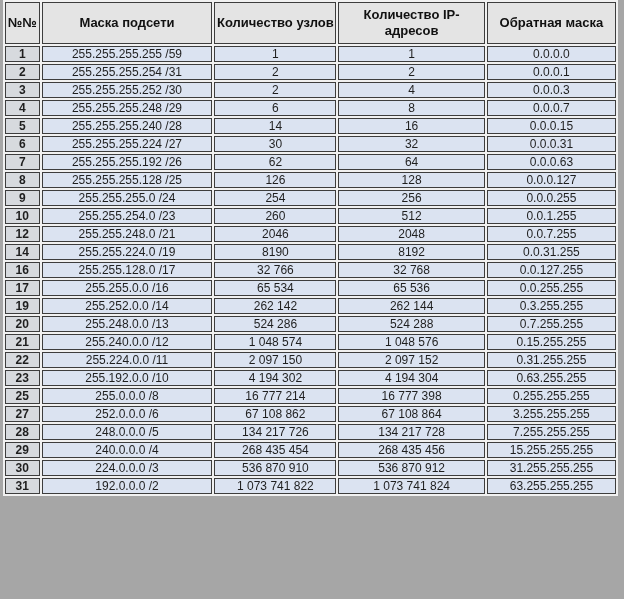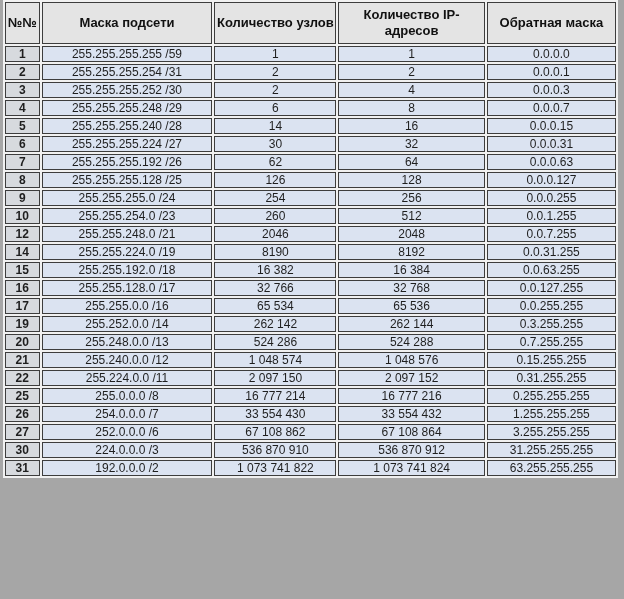--- a/index.html
+++ b/index.html
@@ -164,27 +164,20 @@
     <td>0.0.7.255</td>
   </tr>
         <tr>
     <td class="num-cell">14</td>
     <td>255.255.224.0 /19</td>
     <td>8190</td>
     <td>8192</td>
     <td>0.0.31.255</td>
   </tr>
         <tr>
-    <td class="num-cell">15</td>
-    <td>255.255.192.0 /18</td>
-    <td>16 382</td>
-    <td>16 384</td>
-    <td>0.0.63.255</td>
-  </tr>
-        <tr>
     <td class="num-cell">16</td>
     <td>255.255.128.0 /17</td>
     <td>32 766</td>
     <td>32 768</td>
     <td>0.0.127.255</td>
   </tr>
         <tr>
     <td class="num-cell">17</td>
     <td>255.255.0.0 /16</td>
     <td>65 534</td>
@@ -213,41 +206,55 @@
     <td>0.15.255.255</td>
   </tr>
         <tr>
     <td class="num-cell">22</td>
     <td>255.224.0.0 /11</td>
     <td>2 097 150</td>
     <td>2 097 152</td>
     <td>0.31.255.255</td>
   </tr>
         <tr>
+    <td class="num-cell">23</td>
+    <td>255.192.0.0 /10</td>
+    <td>4 194 302</td>
+    <td>4 194 304</td>
+    <td>0.63.255.255</td>
+  </tr>
+        <tr>
     <td class="num-cell">25</td>
     <td>255.0.0.0 /8</td>
     <td>16 777 214</td>
-    <td>16 777 216</td>
+    <td>16 777 398</td>
     <td>0.255.255.255</td>
-  </tr>
-        <tr>
-    <td class="num-cell">26</td>
-    <td>254.0.0.0 /7</td>
-    <td>33 554 430</td>
-    <td>33 554 432</td>
-    <td>1.255.255.255</td>
   </tr>
         <tr>
     <td class="num-cell">27</td>
     <td>252.0.0.0 /6</td>
     <td>67 108 862</td>
     <td>67 108 864</td>
     <td>3.255.255.255</td>
   </tr>
         <tr>
+    <td class="num-cell">28</td>
+    <td>248.0.0.0 /5</td>
+    <td>134 217 726</td>
+    <td>134 217 728</td>
+    <td>7.255.255.255</td>
+  </tr>
+        <tr>
+    <td class="num-cell">29</td>
+    <td>240.0.0.0 /4</td>
+    <td>268 435 454</td>
+    <td>268 435 456</td>
+    <td>15.255.255.255</td>
+  </tr>
+        <tr>
     <td class="num-cell">30</td>
     <td>224.0.0.0 /3</td>
     <td>536 870 910</td>
     <td>536 870 912</td>
     <td>31.255.255.255</td>
   </tr>
         <tr>
     <td class="num-cell">31</td>
     <td>192.0.0.0 /2</td>
     <td>1 073 741 822</td>

